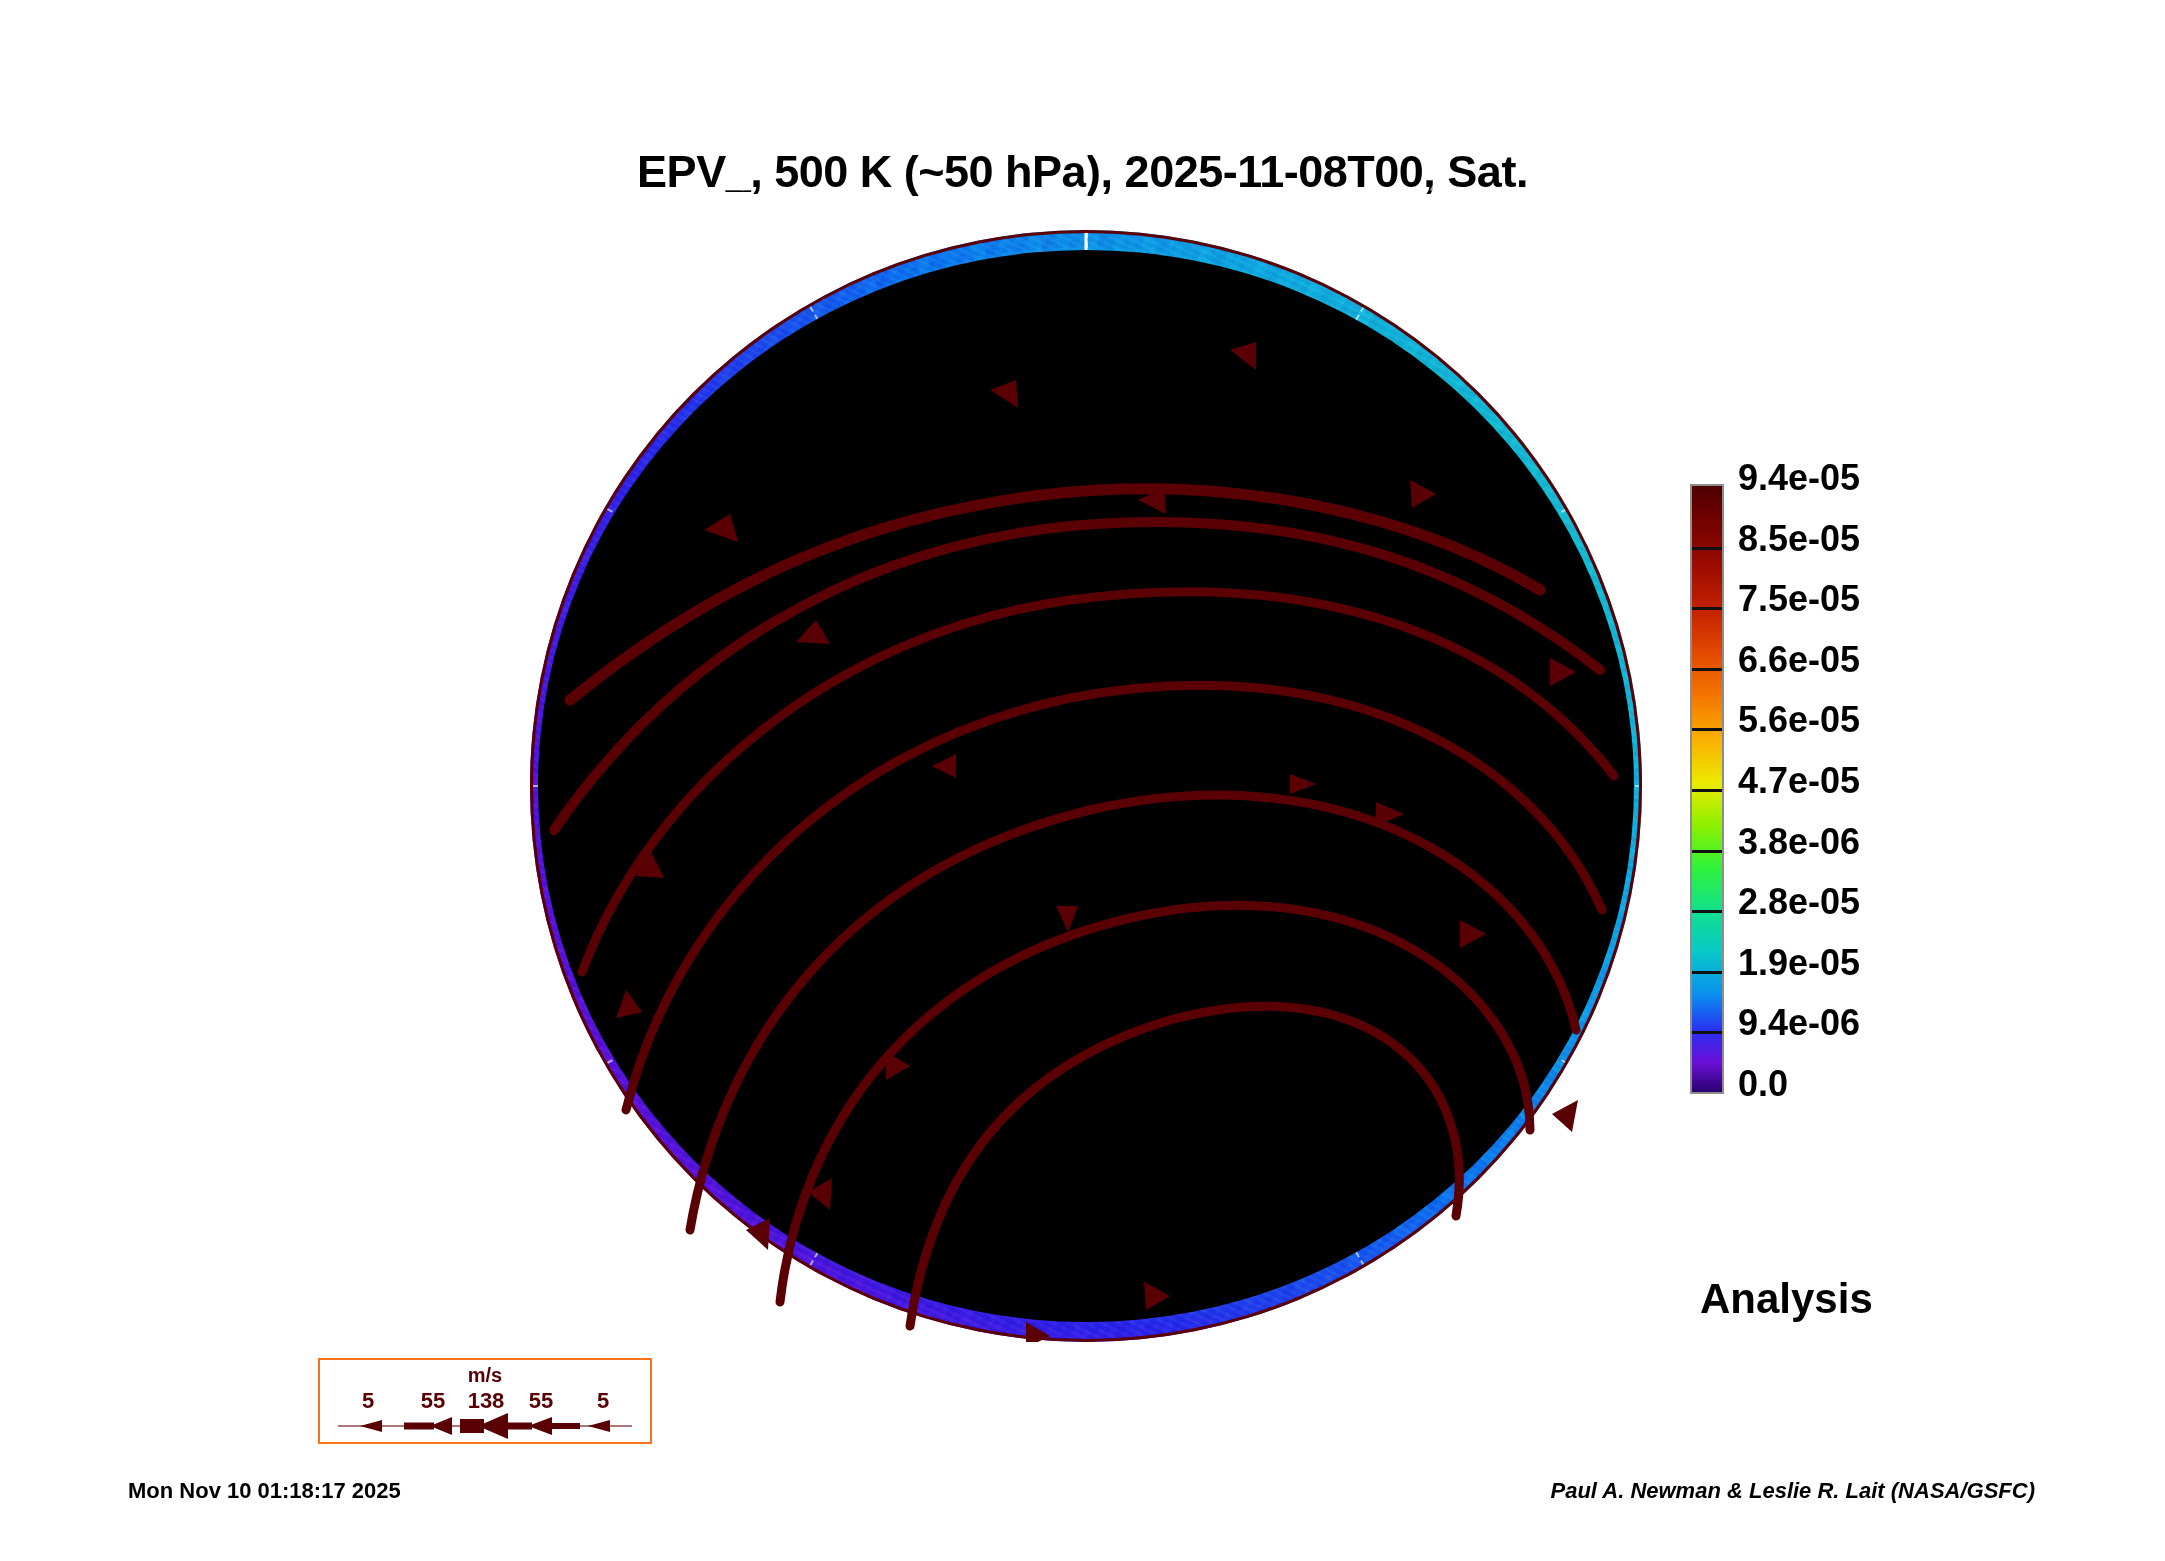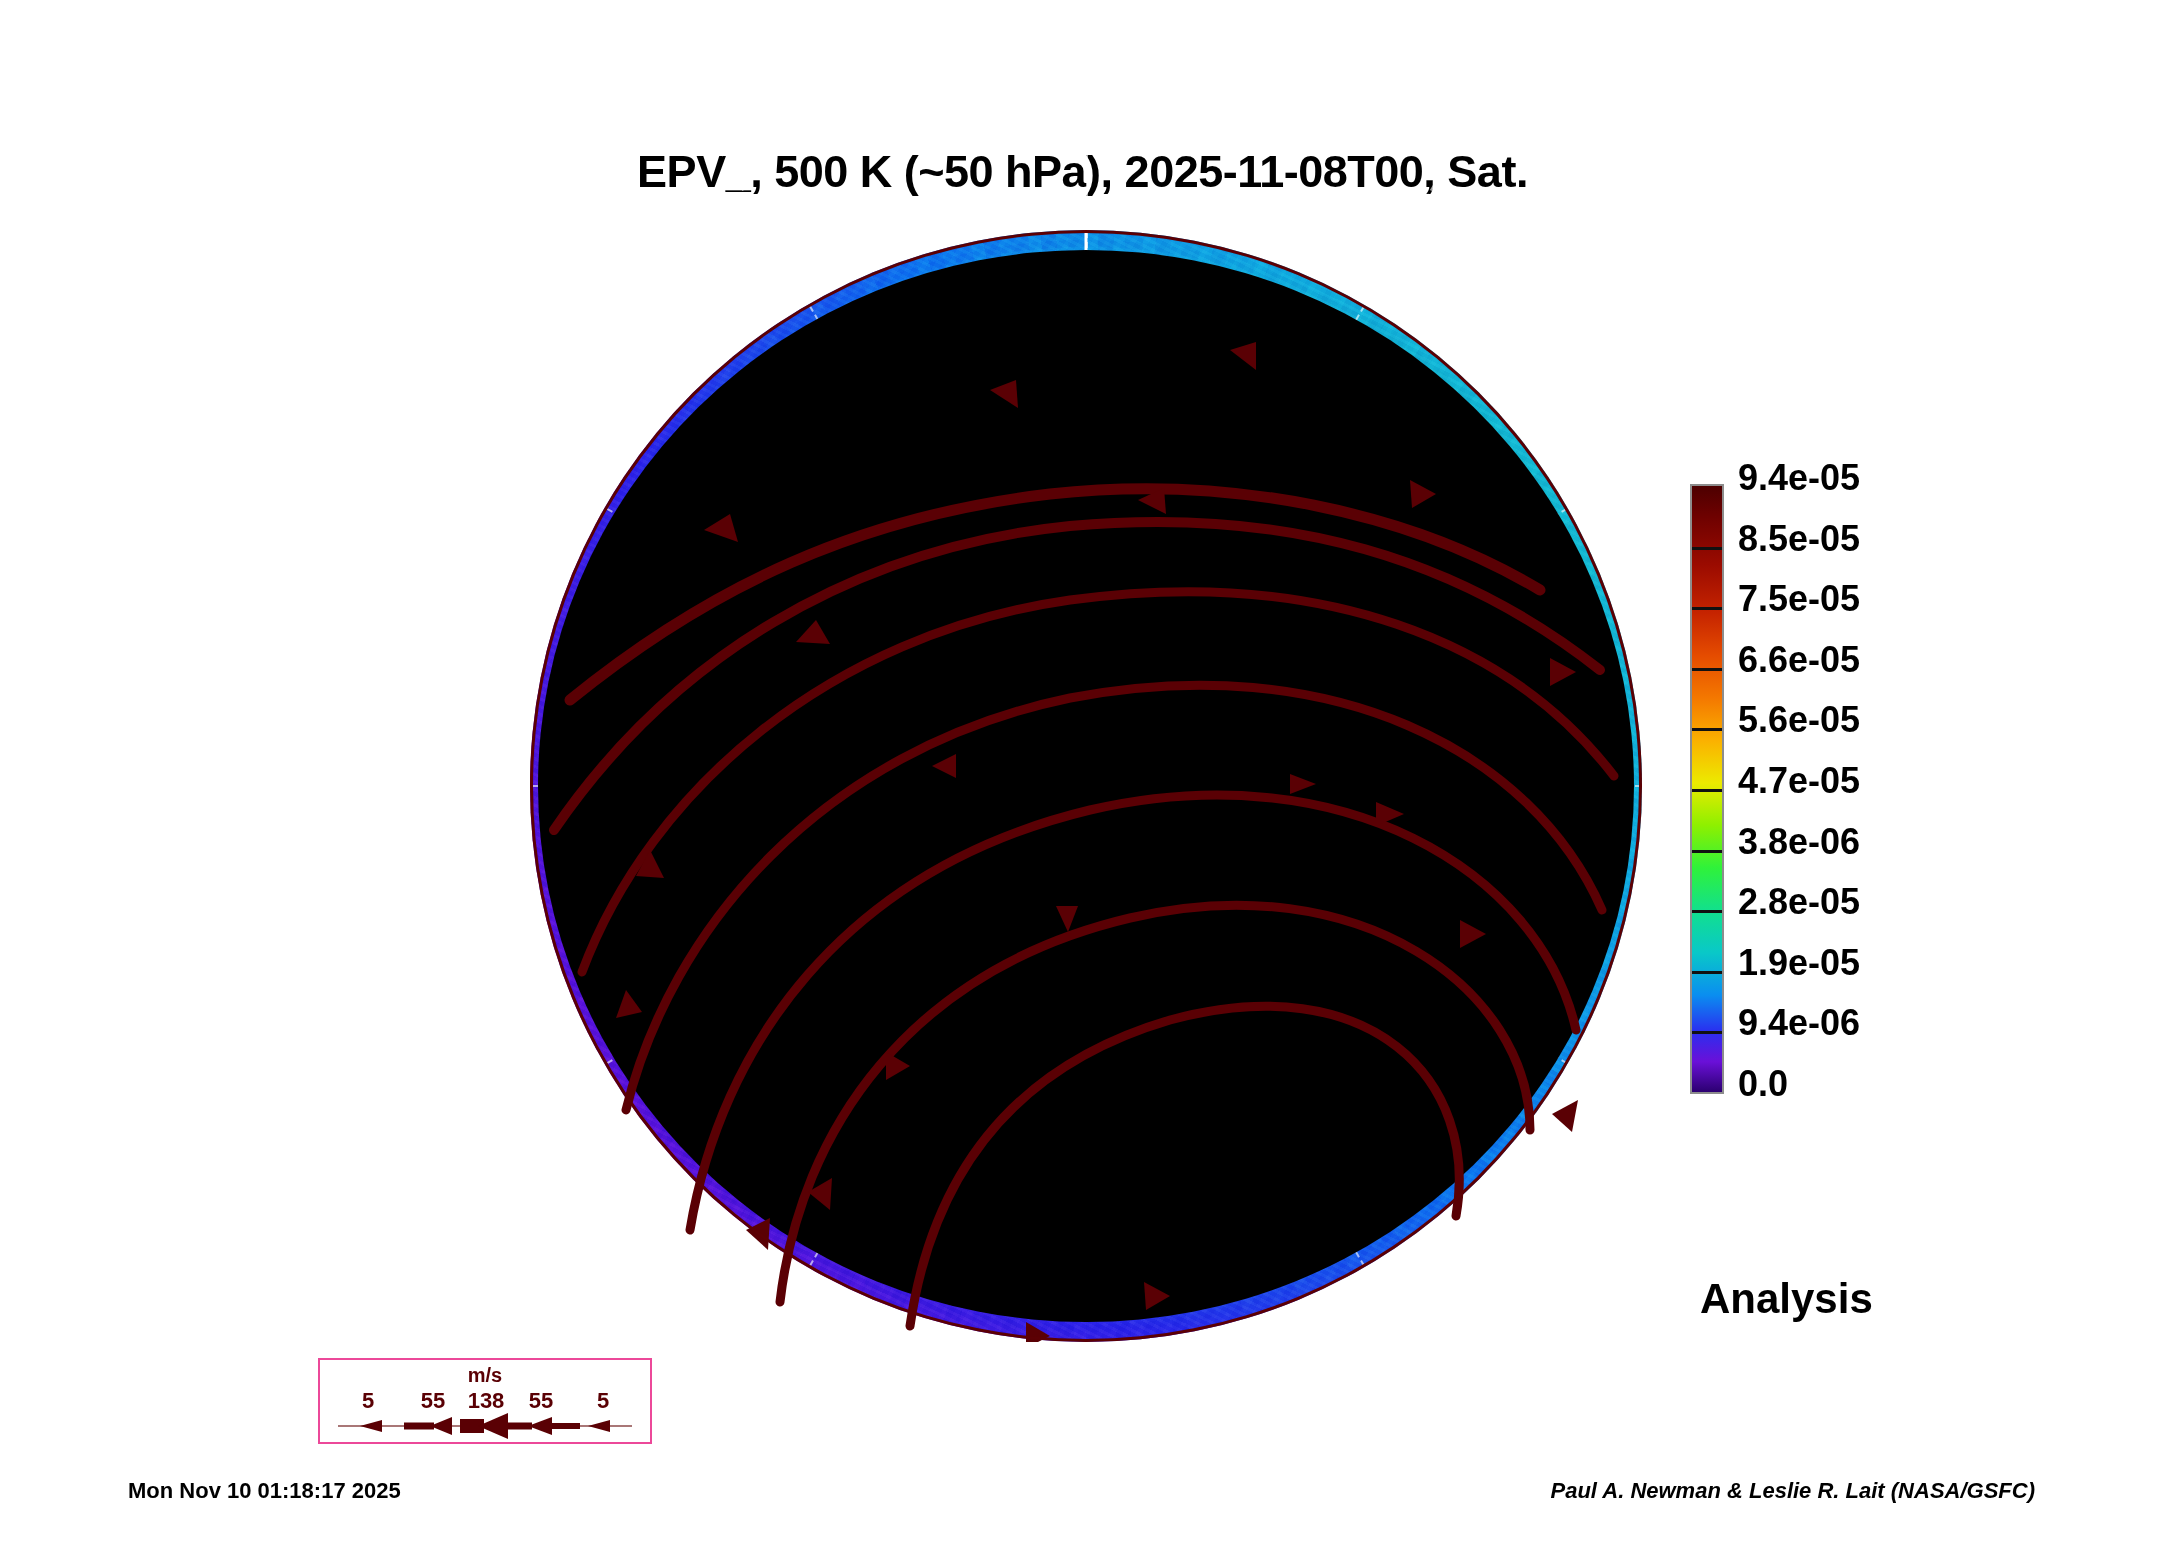--- a/index.html
+++ b/index.html
@@ -93,21 +93,21 @@
   .cb-tick{position:absolute;left:0;width:30px;height:0;border-top:3px solid #111;}
   #cb-labels{position:absolute;left:48px;top:-24px;width:260px;}
   .cb-label{
     position:absolute;left:0;font-size:36px;font-weight:bold;
     white-space:nowrap;line-height:1;
   }
 
   
   #wind-key{
     position:absolute;left:318px;top:1358px;width:330px;height:82px;
-    border:2px solid #ec4899;background:#ffffff;
+    border:2px solid #f97316;background:#ffffff;
   }
   #wind-key-unit{
     position:absolute;left:0;top:4px;width:330px;text-align:center;
     font-size:20px;font-weight:bold;color:#5a0004;
   }
   #wind-key-numbers{
     position:absolute;left:0;top:28px;width:330px;height:24px;
   }
   .wk-num{
     position:absolute;top:0;font-size:22px;font-weight:bold;color:#5a0004;

